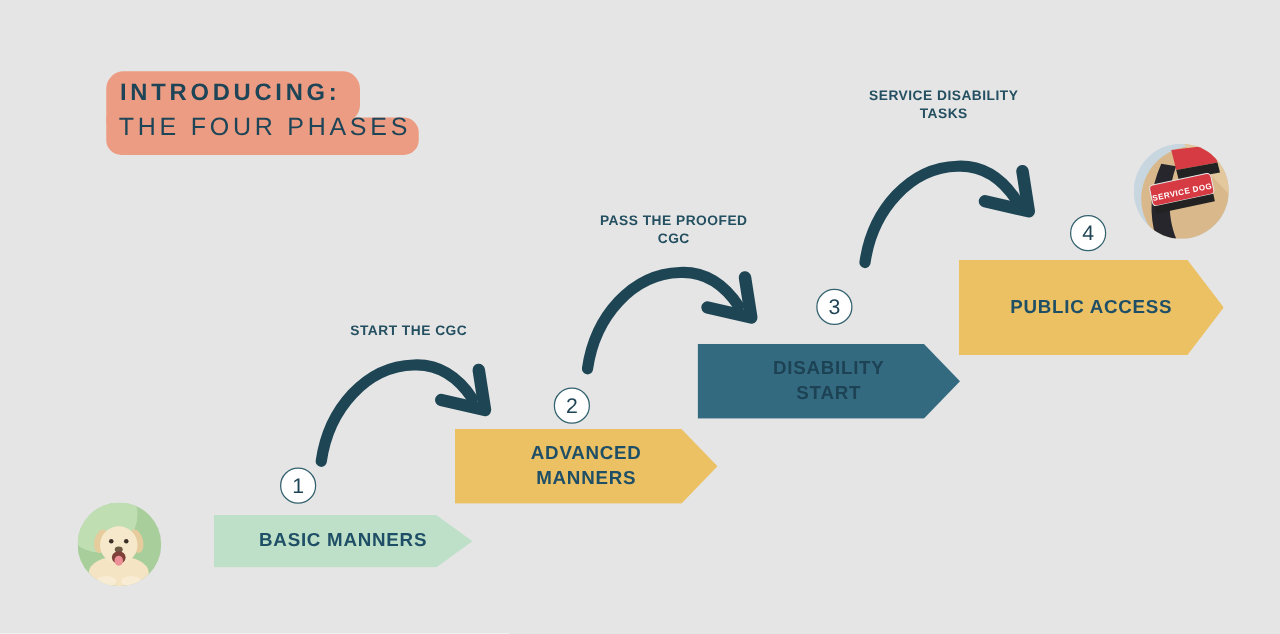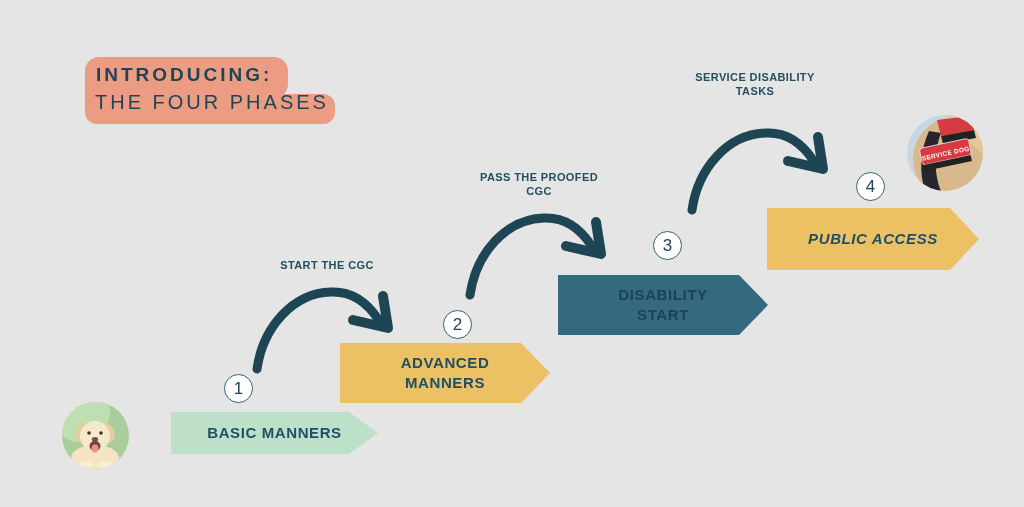--- a/index.html
+++ b/index.html
@@ -17,25 +17,25 @@
     letter-spacing:3px; color:#1E4557; }
   .title-line2 { position:absolute; left:95px; top:91px; font-size:20px; font-weight:normal;
     letter-spacing:3px; color:#1E4557; }
 
   
   .banner { position:absolute; display:flex; align-items:center; justify-content:center;
     text-align:center; font-weight:bold; font-size:15px; letter-spacing:0.6px; color:#1F4F66;
     clip-path:polygon(0 0, calc(100% - 29px) 0, 100% 50%, calc(100% - 29px) 100%, 0 100%); }
   .banner .txt { line-height:1.35; }
   .banner-1 { left:143px; top:412px; width:207px; height:42px; background:#BEE0C8;margin-left:28px; }
-  .banner-2 { left:340px; top:343px; width:210px; height:60px; background:#EBC164; }
+  .banner-2 { left:364px; top:343px; width:210px; height:60px; background:#EBC164; }
   .banner-2 .txt { max-width:130px; }
   .banner-3 { left:558px; top:275px; width:210px; height:60px; background:#346A80; color:#1D4254; }
   .banner-3 .txt { max-width:120px; }
-  .banner-4 { left:767px; top:208px; width:212px; height:62px; background:#EBC164;font-style:italic; }
+  .banner-4 { left:767px; top:208px; width:212px; height:76px; background:#EBC164; }
 
   
   .num { position:absolute; width:27px; height:27px; border:1.5px solid #33626F; border-radius:50%;
     background:#ffffff; display:flex; align-items:center; justify-content:center;
     font-size:17px; color:#1F4455; }
   .num-1 { left:224px; top:374px; }
   .num-2 { left:443px; top:310px; }
   .num-3 { left:653px; top:231px; }
   .num-4 { left:856px; top:172px; }
 

